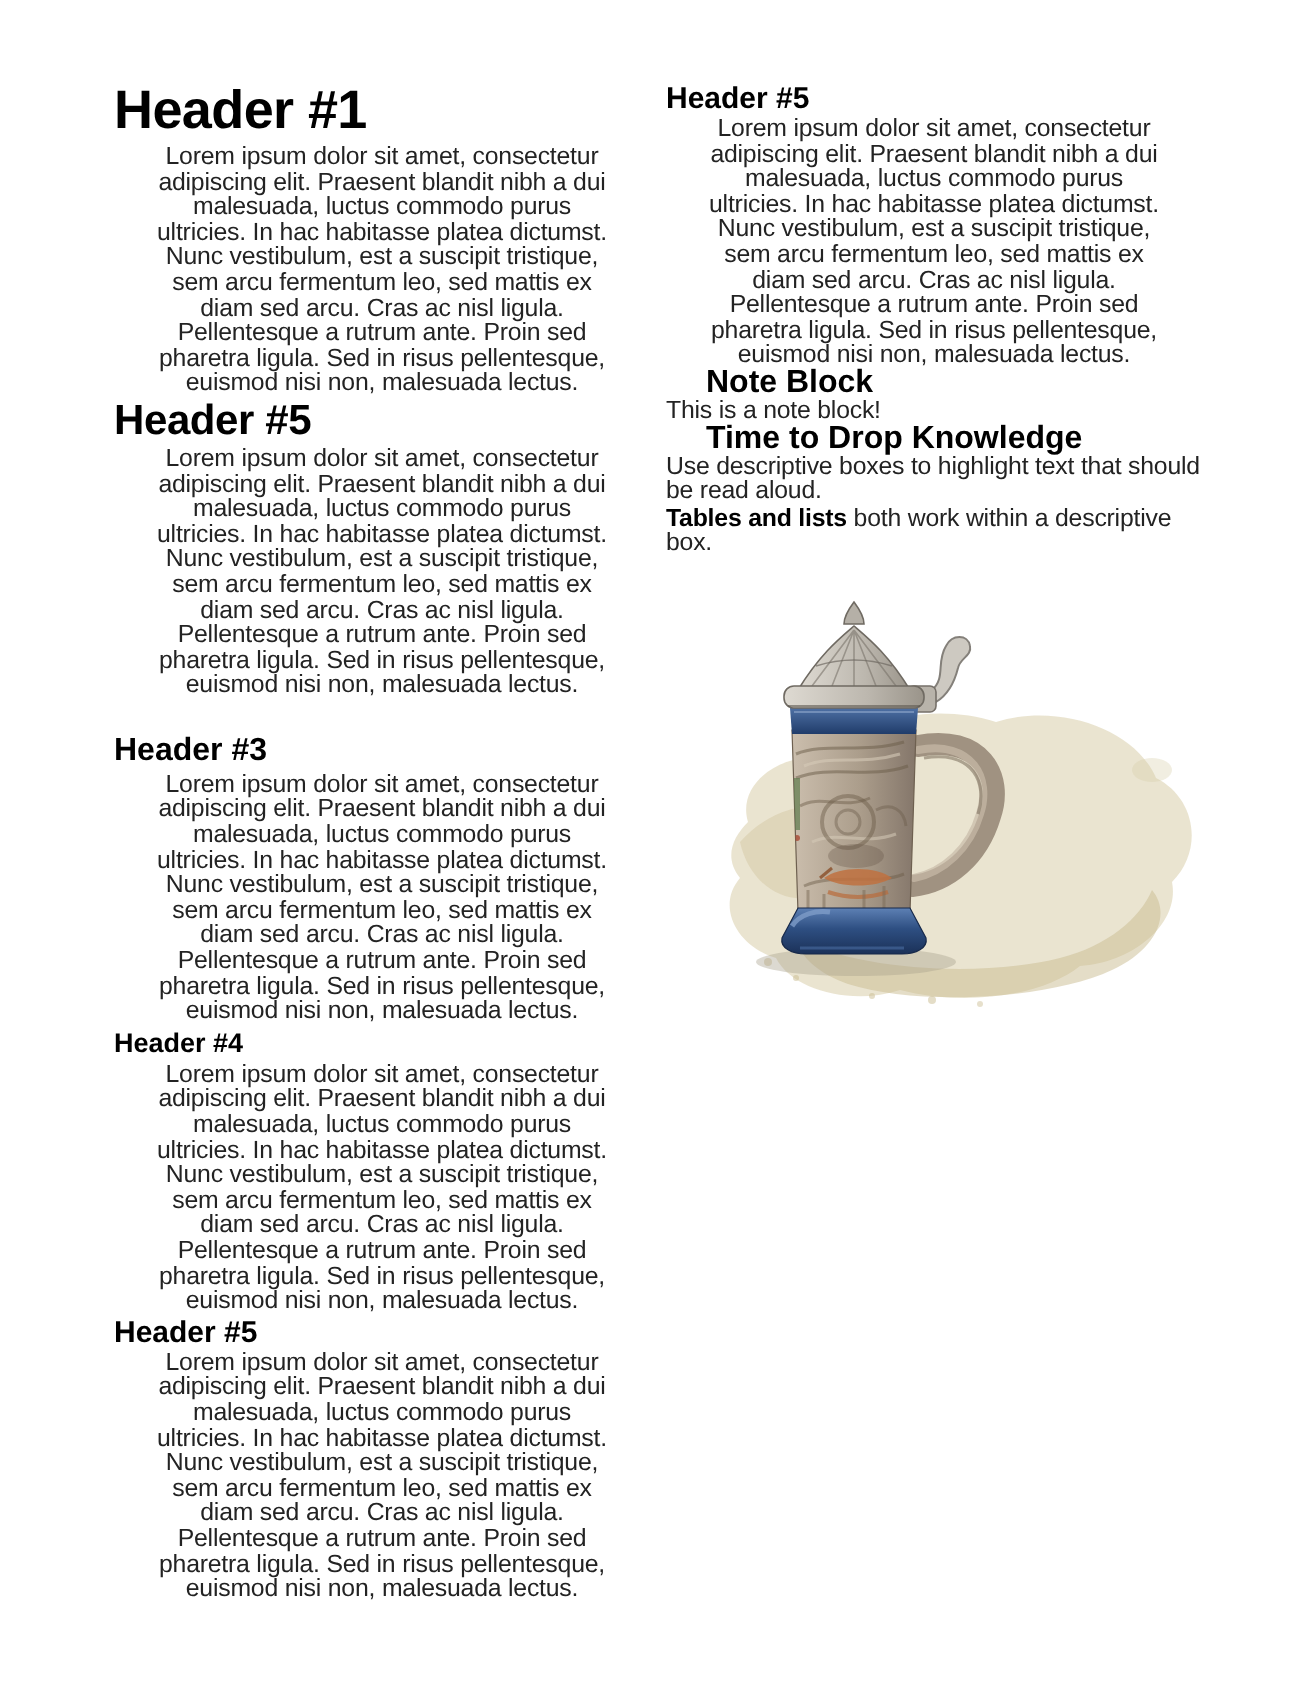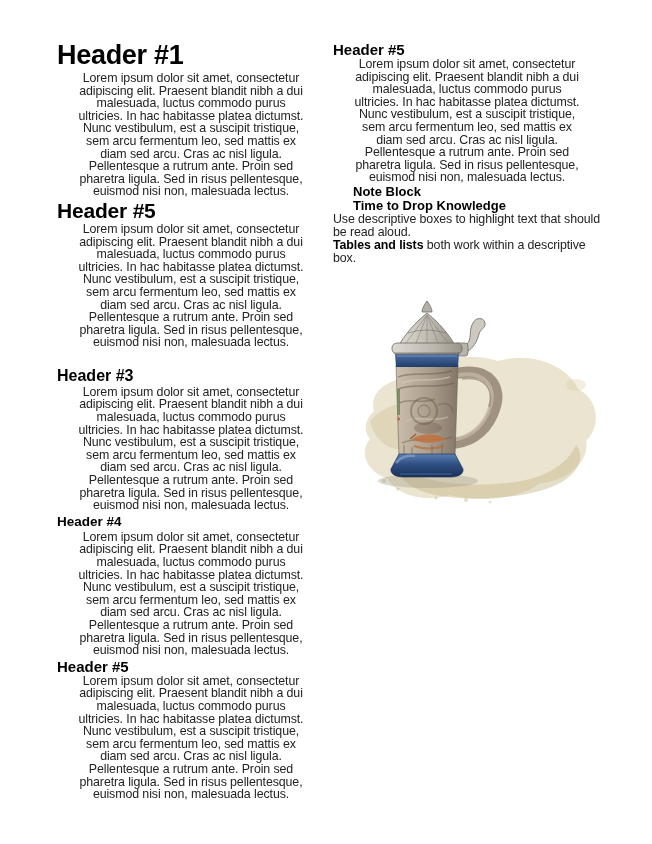--- a/index.html
+++ b/index.html
@@ -14,21 +14,21 @@
   .col { position: absolute; width: 268px; color: #232323; }
   .col-left  { left: 57px;  top: 42px; }
   .col-right { left: 333px; top: 40px; }
 
   h1, h2, h3, h4, h5, h6 { color: #000000; font-weight: bold; }
   h1 { font-size: 27px;   line-height: 27px; margin: 0 0 3px 0; letter-spacing: -0.3px; }
   h2 { font-size: 21px;   line-height: 21px; margin: 2px 0 2px 0; letter-spacing: -0.2px; }
   h3 { font-size: 16px;   line-height: 16px; margin: 19px 0 2px 0; }
   h4 { font-size: 13.5px; line-height: 14px; margin: 3px 0 2px 0; }
   h5 { font-size: 15px; line-height: 13px; margin: 3px 0 2px 0; }
-  h6 { font-size: 13px; line-height: 12px; margin: 2px 0 1px 0; padding-left: 20px; }
+  h6 { font-size: 16px; line-height: 12px; margin: 2px 0 1px 0; padding-left: 20px; }
 
   p.body {
     font-size: 12.4px; line-height: 12.6px;
     letter-spacing: -0.1px;
     margin: 0 0 1px 0;
     color: #232323;
   }
   p.pre { white-space: pre-line; text-align: center; }
   p.body strong { color: #000000; }
 
@@ -112,20 +112,21 @@
 malesuada, luctus commodo purus
 ultricies. In hac habitasse platea dictumst.
 Nunc vestibulum, est a suscipit tristique,
 sem arcu fermentum leo, sed mattis ex
 diam sed arcu. Cras ac nisl ligula.
 Pellentesque a rutrum ante. Proin sed
 pharetra ligula. Sed in risus pellentesque,
 euismod nisi non, malesuada lectus.</p>
 
     <h6>Note Block</h6>
+    <p class="body">This is a note block!</p>
 
     <h6>Time to Drop Knowledge</h6>
     <p class="body">Use descriptive boxes to highlight text that should be read aloud.</p>
     <p class="body"><strong>Tables and lists</strong><span> both work within a descriptive box.</span></p>
   </div>
 
   <div class="illustration">
     <svg viewBox="0 0 268 215" xmlns="http://www.w3.org/2000/svg">
       <defs>
         <linearGradient id="bodyG" x1="0" y1="0" x2="1" y2="0">

